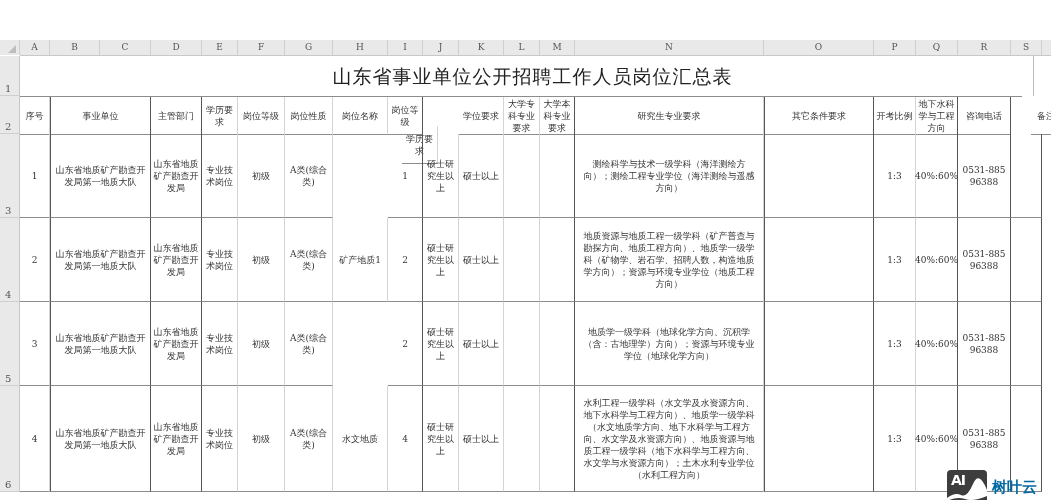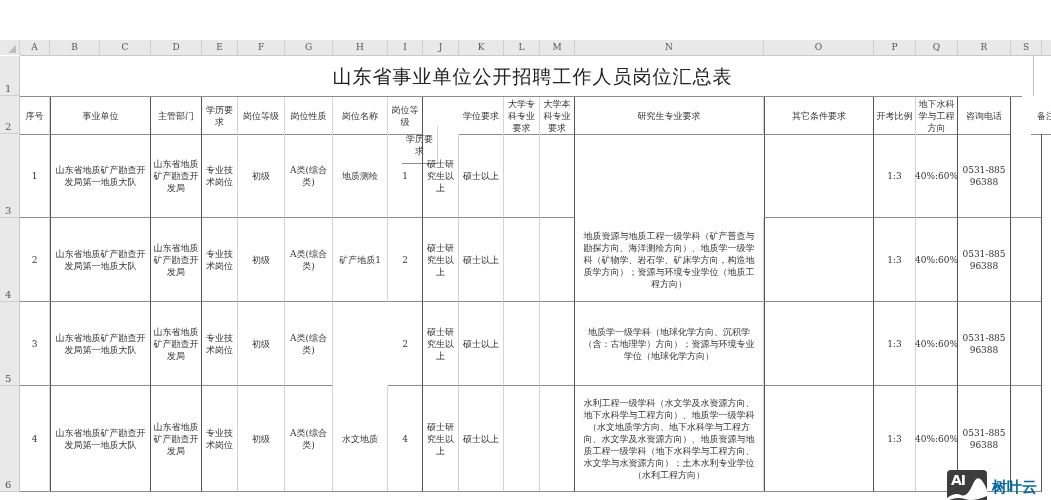--- a/index.html
+++ b/index.html
@@ -107,47 +107,47 @@
   <div class="cell hdr thick-r" style="left:991px;top:0;width:31px;height:38px;margin-left:20px;">备注</div>
 </div>
 
 <div class="grid" style="left:20px;top:134px;width:1002px;height:84px;">
   <div class="cell" style="left:0;top:0;width:30px;height:84px;">1</div>
   <div class="cell thick-r" style="left:30px;top:0;width:101px;height:84px;border-left:1px solid #555;">山东省地质矿产勘查开发局第一地质大队</div>
   <div class="cell thick-r" style="left:131px;top:0;width:51px;height:84px;">山东省地质矿产勘查开发局</div>
   <div class="cell" style="left:182px;top:0;width:36px;height:84px;">专业技术岗位</div>
   <div class="cell" style="left:218px;top:0;width:47px;height:84px;">初级</div>
   <div class="cell" style="left:265px;top:0;width:48px;height:84px;">A类(综合类)</div>
-  <div class="cell" style="left:313px;top:0;width:55px;height:84px;">地质测绘</div>
   <div class="cell thick-r" style="left:368px;top:0;width:35px;height:84px;">1</div>
   <div class="cell" style="left:403px;top:0;width:36px;height:84px;">硕士研究生以上</div>
   <div class="cell" style="left:439px;top:0;width:45px;height:84px;">硕士以上</div>
   <div class="cell" style="left:484px;top:0;width:36px;height:84px;"></div>
   <div class="cell thick-r" style="left:520px;top:0;width:35px;height:84px;"></div>
+  <div class="cell long" style="left:555px;top:0;width:189px;height:84px;">测绘科学与技术一级学科（海洋测绘方向）；测绘工程专业学位（海洋测绘与遥感方向）</div>
   <div class="cell thick-r" style="left:744px;top:0;width:110px;height:84px;border-left:1px solid #555;"></div>
   <div class="cell" style="left:854px;top:0;width:42px;height:84px;">1:3</div>
   <div class="cell thick-r" style="left:896px;top:0;width:42px;height:84px;">40%:60%</div>
   <div class="cell thick-r" style="left:938px;top:0;width:53px;height:84px;word-break:break-all;">0531-88596388</div>
   <div class="cell thick-r" style="left:991px;top:0;width:31px;height:84px;"></div>
 </div>
 
 <div class="grid" style="left:20px;top:218px;width:1002px;height:84px;">
   <div class="cell" style="left:0;top:0;width:30px;height:84px;">2</div>
   <div class="cell thick-r" style="left:30px;top:0;width:101px;height:84px;border-left:1px solid #555;">山东省地质矿产勘查开发局第一地质大队</div>
   <div class="cell thick-r" style="left:131px;top:0;width:51px;height:84px;">山东省地质矿产勘查开发局</div>
   <div class="cell" style="left:182px;top:0;width:36px;height:84px;">专业技术岗位</div>
   <div class="cell" style="left:218px;top:0;width:47px;height:84px;">初级</div>
   <div class="cell" style="left:265px;top:0;width:48px;height:84px;">A类(综合类)</div>
   <div class="cell" style="left:313px;top:0;width:55px;height:84px;">矿产地质1</div>
   <div class="cell thick-r" style="left:368px;top:0;width:35px;height:84px;">2</div>
   <div class="cell" style="left:403px;top:0;width:36px;height:84px;">硕士研究生以上</div>
   <div class="cell" style="left:439px;top:0;width:45px;height:84px;">硕士以上</div>
   <div class="cell" style="left:484px;top:0;width:36px;height:84px;"></div>
   <div class="cell thick-r" style="left:520px;top:0;width:35px;height:84px;"></div>
-  <div class="cell long" style="left:555px;top:0;width:189px;height:84px;">地质资源与地质工程一级学科（矿产普查与勘探方向、海洋测绘方向）、地质学一级学科（矿物学、岩石学、矿床学方向，构造地质学方向）；资源与环境专业学位（地质工程方向）</div>
+  <div class="cell long" style="left:555px;top:0;width:189px;height:84px;">地质资源与地质工程一级学科（矿产普查与勘探方向、地质工程方向）、地质学一级学科（矿物学、岩石学、招聘人数，构造地质学方向）；资源与环境专业学位（地质工程方向）</div>
   <div class="cell thick-r" style="left:744px;top:0;width:110px;height:84px;border-left:1px solid #555;"></div>
   <div class="cell" style="left:854px;top:0;width:42px;height:84px;">1:3</div>
   <div class="cell thick-r" style="left:896px;top:0;width:42px;height:84px;">40%:60%</div>
   <div class="cell thick-r" style="left:938px;top:0;width:53px;height:84px;word-break:break-all;">0531-88596388</div>
   <div class="cell thick-r" style="left:991px;top:0;width:31px;height:84px;"></div>
 </div>
 
 <div class="grid" style="left:20px;top:302px;width:1002px;height:84px;">
   <div class="cell" style="left:0;top:0;width:30px;height:84px;">3</div>
   <div class="cell thick-r" style="left:30px;top:0;width:101px;height:84px;border-left:1px solid #555;">山东省地质矿产勘查开发局第一地质大队</div>

